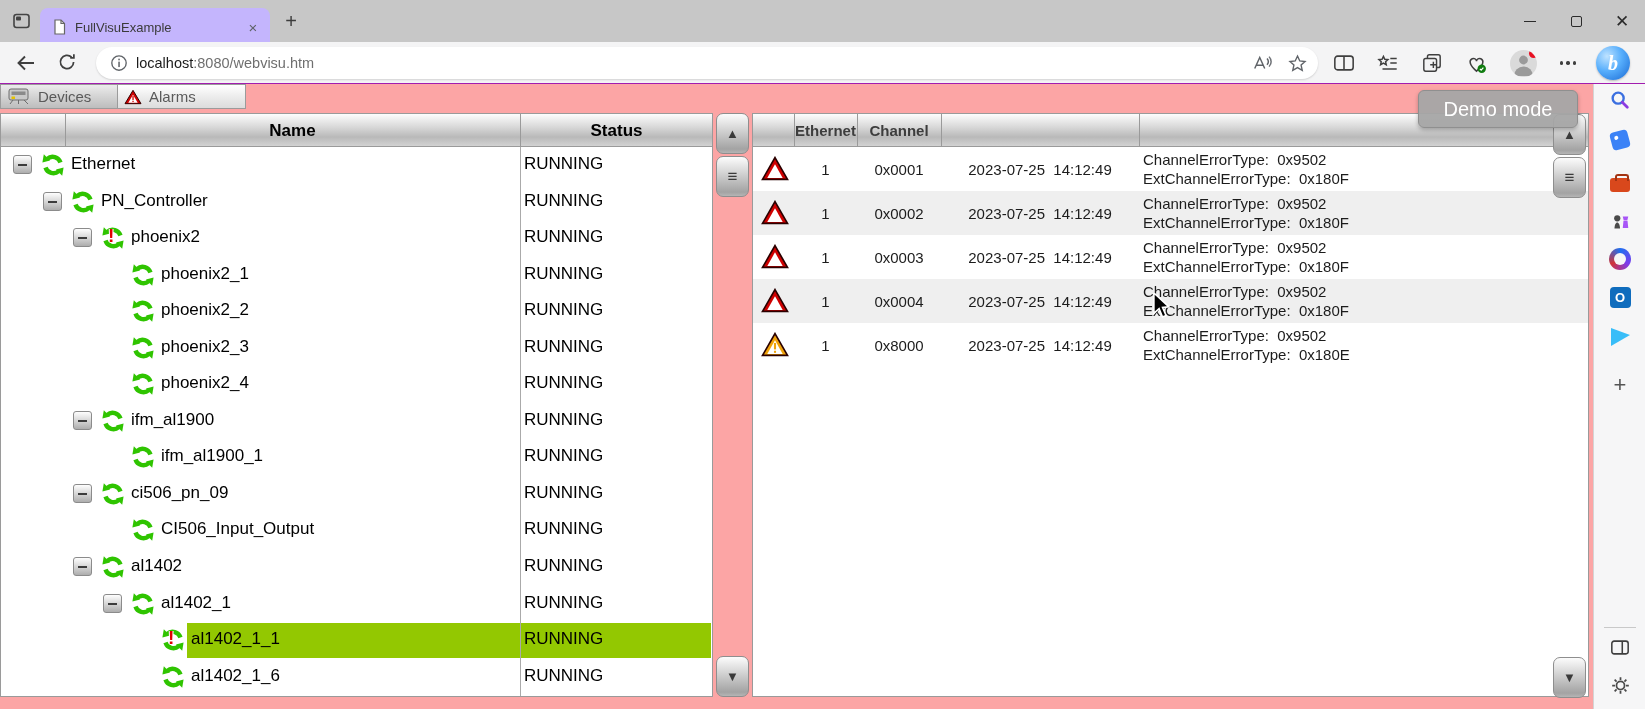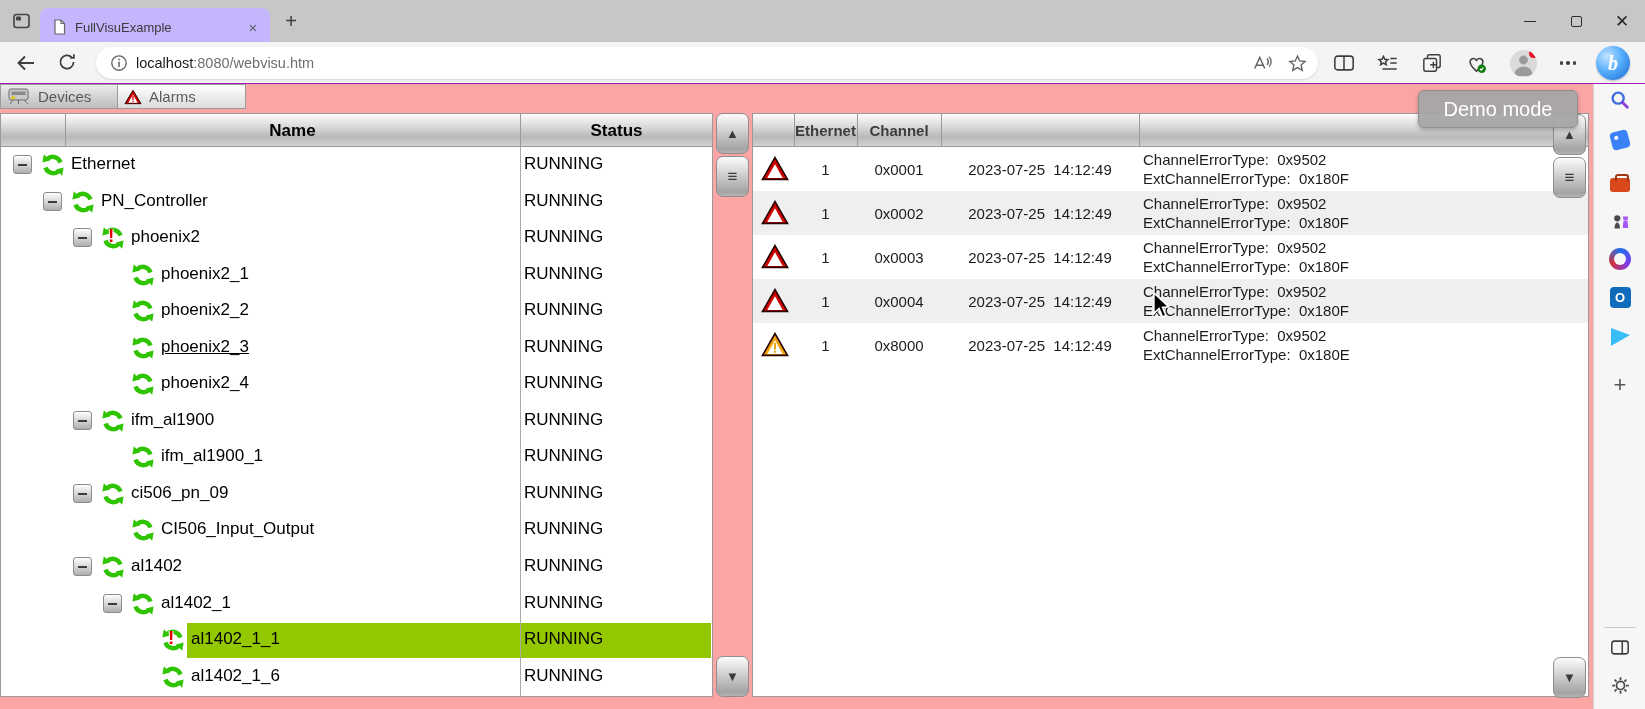--- a/index.html
+++ b/index.html
@@ -295,21 +295,21 @@
             <div class="node-label" style="left: 160px;">phoenix2_2</div>
             <div class="node-status">RUNNING</div>
           </div>
           <div class="tree-row">
             <div class="node-icon" style="left: 130px;"><svg width="24" height="24" viewBox="0 0 24 24" fill="none">
                 <path d="M19.5 9.5 A8.3 8.3 0 0 0 6.2 5.8" stroke="#2fc400" stroke-width="4.4"></path>
                 <polygon points="2.8,1.2 9,7.6 1.4,9.4" fill="#2fc400"></polygon>
                 <path d="M4.5 14.5 A8.3 8.3 0 0 0 17.8 18.2" stroke="#2fc400" stroke-width="4.4"></path>
                 <polygon points="21.2,22.8 15,16.4 22.6,14.6" fill="#2fc400"></polygon>
               </svg></div>
-            <div class="node-label" style="left: 160px; text-decoration: underline;">phoenix2_3</div>
+            <div class="node-label" style="left: 160px;">phoenix2_3</div>
             <div class="node-status">RUNNING</div>
           </div>
           <div class="tree-row">
             <div class="node-icon" style="left: 130px;"><svg width="24" height="24" viewBox="0 0 24 24" fill="none">
                 <path d="M19.5 9.5 A8.3 8.3 0 0 0 6.2 5.8" stroke="#2fc400" stroke-width="4.4"></path>
                 <polygon points="2.8,1.2 9,7.6 1.4,9.4" fill="#2fc400"></polygon>
                 <path d="M4.5 14.5 A8.3 8.3 0 0 0 17.8 18.2" stroke="#2fc400" stroke-width="4.4"></path>
                 <polygon points="21.2,22.8 15,16.4 22.6,14.6" fill="#2fc400"></polygon>
               </svg></div>
             <div class="node-label" style="left: 160px;">phoenix2_4</div>

